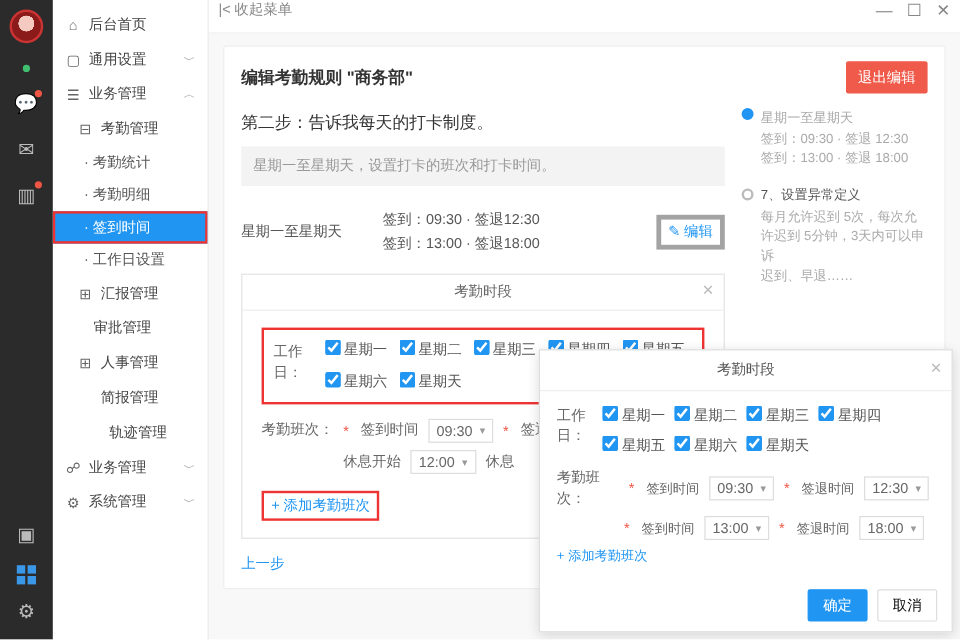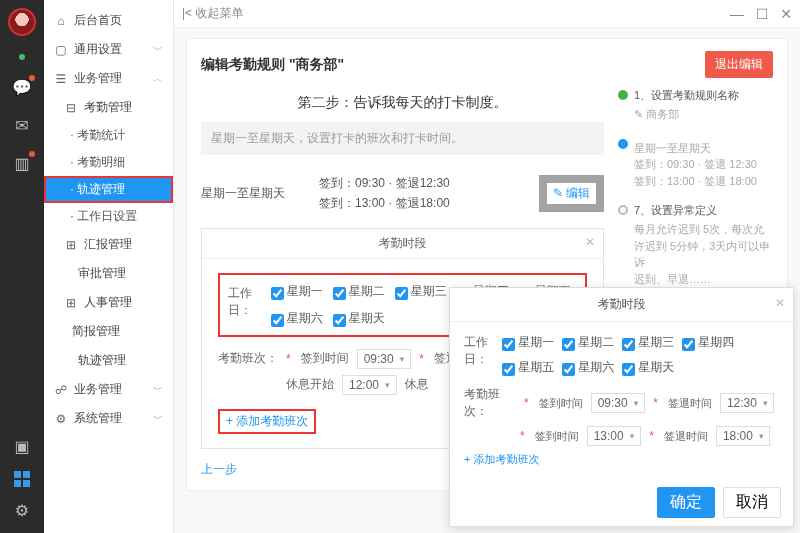--- a/index.html
+++ b/index.html
@@ -14,45 +14,45 @@
 .grid4{width:16px;height:16px;display:grid;grid-template:1fr 1fr/1fr 1fr;gap:2px}
 .grid4 span{background:#3b97e8}
 .sidebar{width:130px;border-right:1px solid #e6e6e6;padding-top:6px;overflow:hidden}
 .srow{display:flex;align-items:center;padding:6px 10px;color:#444;cursor:pointer;font-size:12px}
 .srow .sic{width:14px;text-align:center;margin-right:6px;color:#666}
 .srow .chev{margin-left:auto;color:#999;font-size:10px}
 .sub{padding:5px 10px 5px 26px;color:#555;cursor:pointer;font-size:12px}
 .sub.active{background:#2095f2;color:#fff}
 .sub.active.boxed{outline:2px solid #e33;outline-offset:-2px}
 .main{flex:1;background:#f8f8f8;display:flex;flex-direction:column}
-.titlebar{height:28px;display:flex;align-items:center;padding:0 8px;background:#fff;border-bottom:1px solid #eee}
+.titlebar{height:28px;display:flex;align-items:flex-start;padding:0 8px;background:#fff;border-bottom:1px solid #eee}
 .titlebar .t{color:#888;font-size:12px}
 .wbtns{margin-left:auto;display:flex;gap:12px;color:#888;font-size:14px}
 .content{flex:1;padding:10px 12px;position:relative}
 .panel{background:#fff;border:1px solid #eee;border-radius:2px;padding:12px 14px;position:relative}
 .hdr{display:flex;align-items:center;margin-bottom:10px}
 .hdr h3{font-size:14px;font-weight:600}
 .exit{margin-left:auto;background:#f05a4a;color:#fff;border:none;padding:5px 10px;border-radius:2px;font-size:12px;cursor:pointer}
 .body{display:flex;gap:14px}
 .left{flex:1}
-.stepT{text-align:center;font-size:14px;margin:6px 0 10px;color:#333}
+.stepT{font-size:14px;margin:6px 0 10px;color:#333}
 .hint{background:#f3f3f3;color:#999;padding:8px 10px;font-size:12px;margin-bottom:14px}
 .schedrow{display:flex;align-items:center;gap:18px;font-size:12px;color:#555;padding:4px 0}
 .schedrow .lbl{width:100px}
 .schedrow .times{flex:1;line-height:1.7}
-.editlnk{color:#2095f2;cursor:pointer;border:8px solid #a3a3a3;padding:2px 6px}
+.editlnk{color:#2095f2;cursor:pointer;border:4px solid #a3a3a3;padding:2px 6px}
 .pen{color:#2095f2;margin-right:3px}
 .inner{border:1px solid #e3e3e3;margin-top:10px}
 .innerH{text-align:center;padding:6px;border-bottom:1px solid #eee;color:#666;position:relative;font-size:12px}
 .innerH .cls{position:absolute;right:8px;top:6px;color:#bbb;cursor:pointer}
 .innerB{padding:14px 16px}
 .wkrow{display:flex;align-items:flex-start;gap:8px;border:2px solid #e33;padding:8px;margin-bottom:12px}
 .wkrow .lab{color:#666;padding-top:2px}
 .cks{display:flex;flex-wrap:wrap;gap:10px}
-.ck{display:flex;align-items:flex-end;gap:3px;color:#555}
+.ck{display:flex;align-items:flex-start;gap:3px;color:#555}
 .ck input{accent-color:#2095f2;width:13px;height:13px}
 .frow{display:flex;align-items:center;gap:8px;margin:6px 0;color:#666}
 .frow .req{color:#e54;margin-right:2px}
 .frow .dd{display:flex;align-items:center;border:1px solid #ddd;padding:2px 6px;gap:6px;background:#fff}
 .frow .dd .ar{color:#999;font-size:9px}
 .addlink{color:#2095f2;cursor:pointer;display:inline-block;margin-top:8px;border:2px solid #e33;padding:2px 6px}
 .right{width:155px;font-size:11px;color:#888}
 .step{display:flex;gap:6px;margin-bottom:14px}
 .sdot{width:10px;height:10px;border-radius:50%;border:2px solid #bbb;margin-top:2px;flex-shrink:0}
 .step.done .sdot{border-color:#44b04c;background:#44b04c}
@@ -62,21 +62,21 @@
 .step .dtl{color:#aaa;line-height:1.5;margin-top:3px}
 .prev{color:#2095f2;cursor:pointer;margin-top:12px;display:inline-block;font-size:12px}
 .modal{position:absolute;right:6px;bottom:6px;width:345px;background:#fff;border:1px solid #ddd;box-shadow:0 2px 10px rgba(0,0,0,.15)}
 .modal .mh{padding:8px;text-align:center;border-bottom:1px solid #eee;color:#555;position:relative;font-size:12px}
 .modal .mh .cls{position:absolute;right:8px;top:8px;color:#bbb;cursor:pointer}
 .modal .mb{padding:12px 14px}
 .modal .cks{gap:8px}
 .modal .frow{flex-wrap:wrap}
 .modal .frow .lab{width:52px}
 .mfoot{display:flex;justify-content:flex-end;gap:8px;padding:8px 12px}
-.mfoot button{padding:4px 12px;font-size:16px;border:1px solid #ddd;background:#fff;cursor:pointer;border-radius:2px}
+.mfoot button{padding:4px 12px;font-size:12px;border:1px solid #ddd;background:#fff;cursor:pointer;border-radius:2px}
 .mfoot .ok{background:#2095f2;color:#fff;border-color:#2095f2}
 .addlink2{color:#2095f2;cursor:pointer;font-size:11px}
 </style>
 </head>
 <body>
 
 <div class="app">
  <div class="rail">
   <div class="avatar"></div>
   <div class="dot-g"></div>
@@ -109,37 +109,37 @@
         <span class="sic">☰</span>
         <span>业务管理</span>
         <span class="chev">︿</span>
       </div>
   <div class="srow" style="padding-left:20px">
         <span class="sic">⊟</span>
         <span>考勤管理</span>
       </div>
   <div class="sub">· 考勤统计</div>
   <div class="sub">· 考勤明细</div>
-  <div class="sub active boxed">· 轨迹管理</div>
+  <div class="sub active boxed">· 签到时间</div>
   <div class="sub">· 工作日设置</div>
   <div class="srow" style="padding-left:20px">
         <span class="sic">⊞</span>
         <span>汇报管理</span>
       </div>
   <div class="srow" style="padding-left:34px">
         <span>审批管理</span>
       </div>
   <div class="srow" style="padding-left:20px">
         <span class="sic">⊞</span>
         <span>人事管理</span>
       </div>
-  <div class="srow" style="padding-left:28px">
+  <div class="srow" style="padding-left:40px">
         <span>简报管理</span>
       </div>
-  <div class="srow" style="padding-left:34px">
+  <div class="srow" style="padding-left:47px">
         <span>轨迹管理</span>
       </div>
   <div class="srow">
         <span class="sic">☍</span>
         <span>业务管理</span>
         <span class="chev">﹀</span>
       </div>
   <div class="srow">
         <span class="sic">⚙</span>
         <span>系统管理</span>
@@ -226,27 +226,20 @@
                       <span class="ar">▾</span>
                     </span>
          <span>休息</span>
         </div>
         <span class="addlink">+ 添加考勤班次</span>
        </div>
       </div>
       <span class="prev">上一步</span>
      </div>
      <div class="right">
-      <div class="step done">
-                <div class="sdot"></div>
-                <div>
-                  <div class="num">1、设置考勤规则名称</div>
-                  <div class="dtl">✎ 商务部</div>
-                </div>
-              </div>
       <div class="step cur">
                 <div class="sdot"></div>
                 <div>
                   <div class="dtl" style="white-space:pre-line">星期一至星期天
 签到：09:30 · 签退 12:30
 签到：13:00 · 签退 18:00</div>
                 </div>
               </div>
       <div class="step">
                 <div class="sdot"></div>

